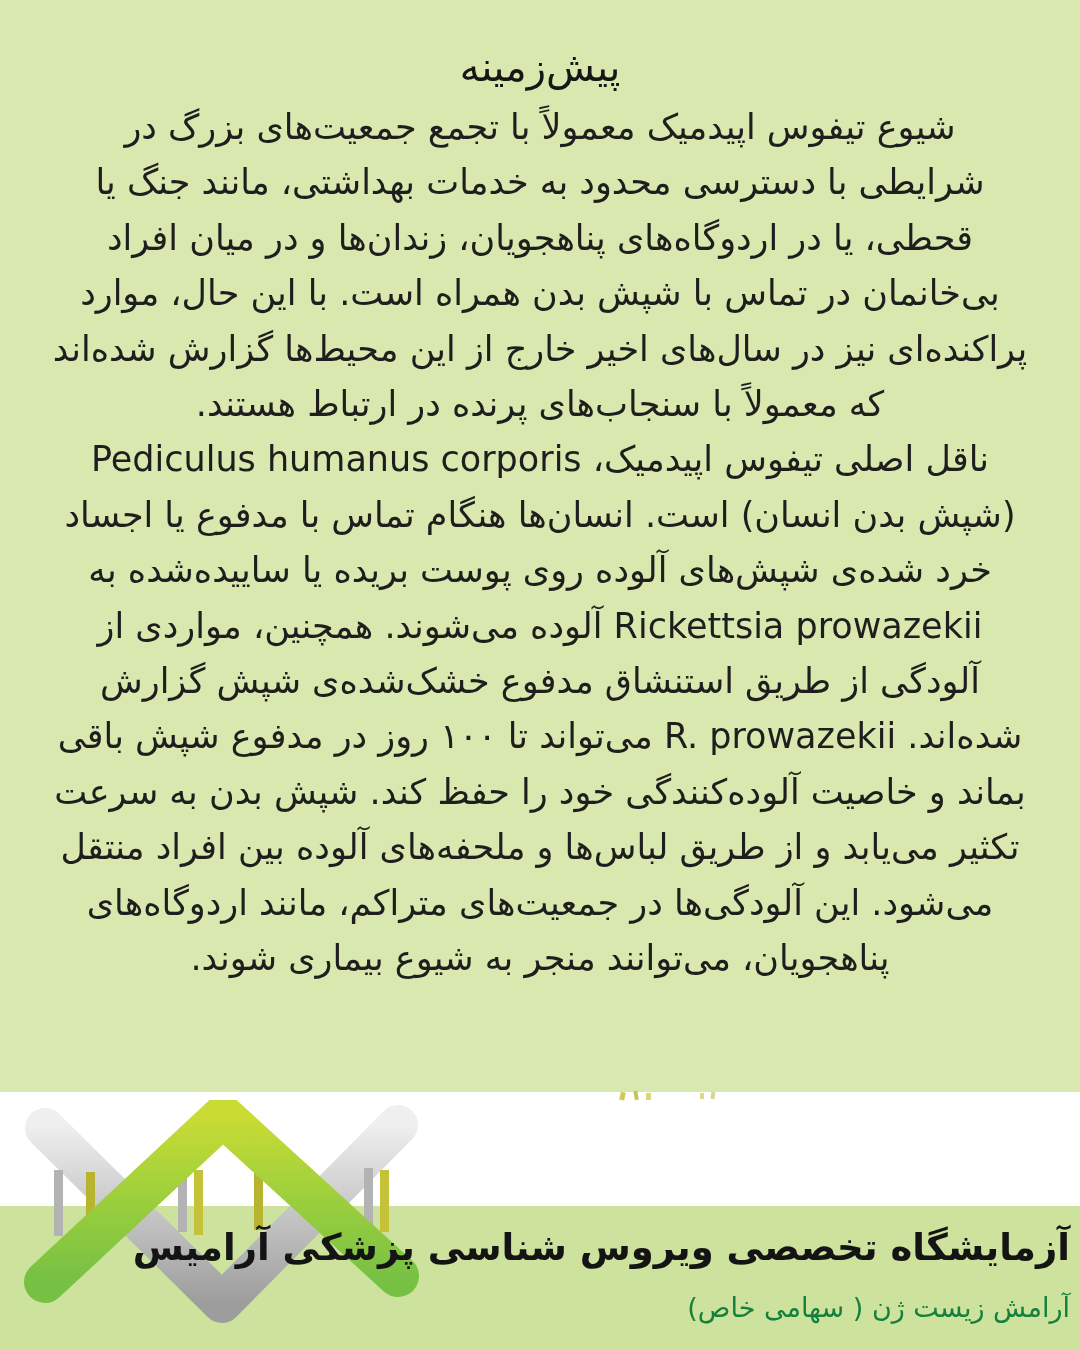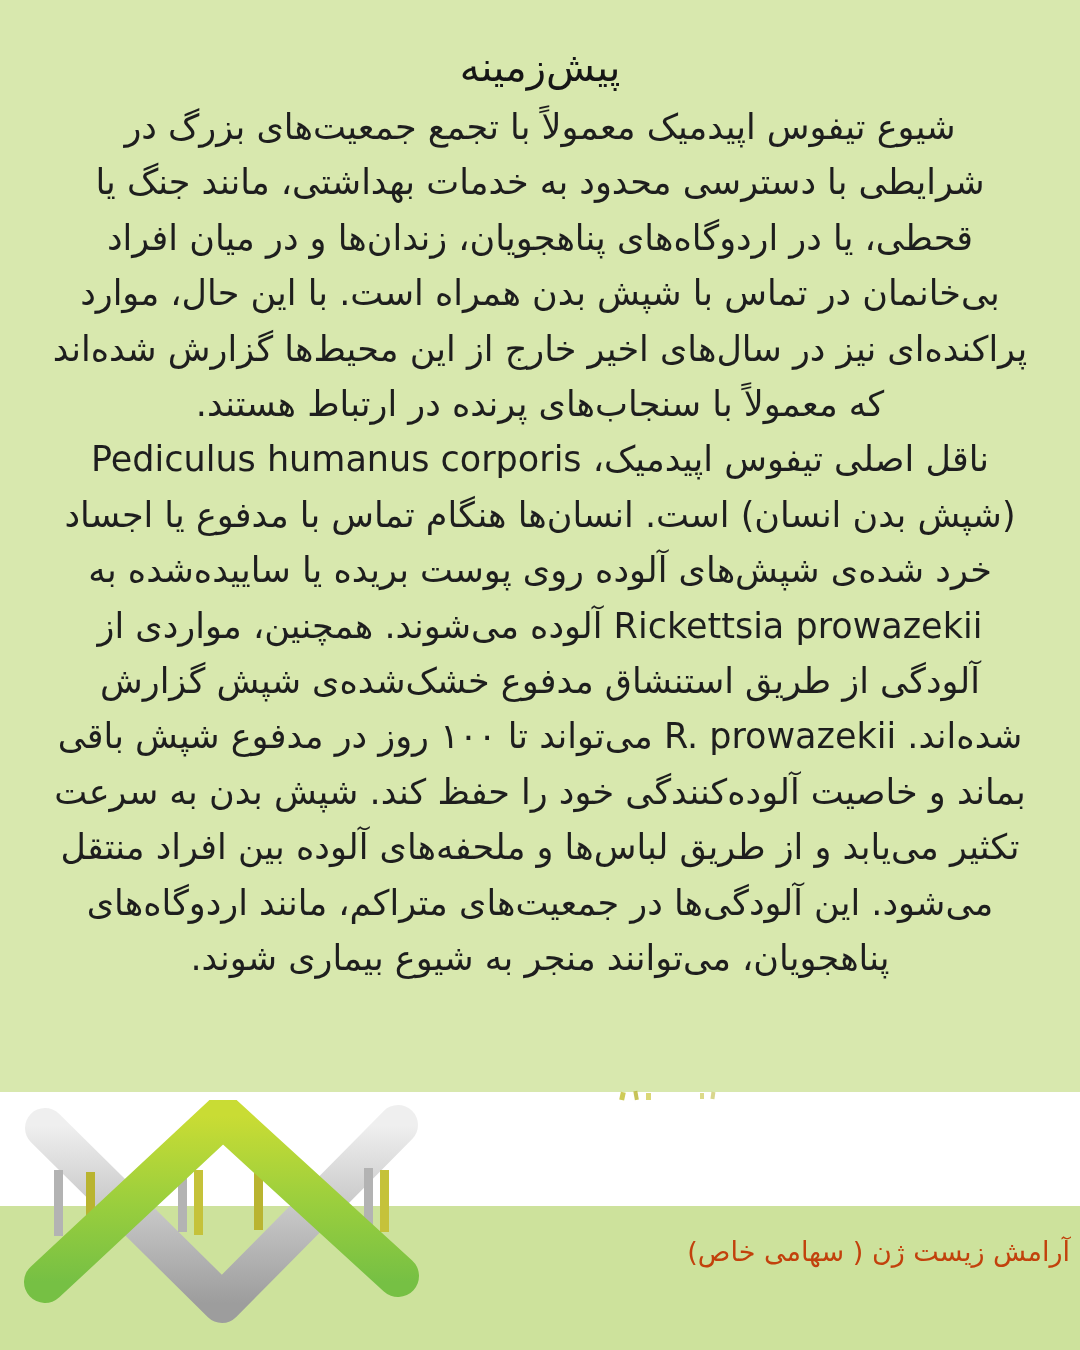--- a/index.html
+++ b/index.html
@@ -60,23 +60,23 @@
     direction:rtl;
   }
   .lab-name{
     font-size:37px;
     font-weight:800;
     color:#141414;
     line-height:1.2;
     white-space:nowrap;
   }
   .company-name{
-    margin-top:10px;
+    margin-top:22px;
     font-size:27px;
-    color:#c2410c;
+    color:#15803d;
     line-height:1.2;
     white-space:nowrap;
   }
 </style>
 </head>
 <body>
 
 <div class="page">
 
   <div class="content" dir="rtl">
@@ -131,16 +131,17 @@
     <rect x="170" y="68" width="9" height="64" fill="#b3b3b3"></rect>
     <rect x="186" y="70" width="9" height="65" fill="#c5c23a"></rect>
     <rect x="246" y="68" width="9" height="62" fill="#b9b430"></rect>
     <rect x="356" y="68" width="9" height="62" fill="#b3b3b3"></rect>
     <rect x="372" y="70" width="9" height="62" fill="#c5c23a"></rect>
 
     <path d="M 37 182 L 215 16 L 390 176" fill="none" stroke="url(#greenGrad)" stroke-width="42" stroke-linecap="round" stroke-linejoin="round"></path>
   </svg>
 
   <div class="footer-text">
+    <div class="lab-name">آزمایشگاه تخصصی ویروس شناسی پزشکی آرامیس</div>
     <div class="company-name">آرامش زیست ژن ( سهامی خاص)</div>
   </div>
 
 </div>
 
 </body></html>

